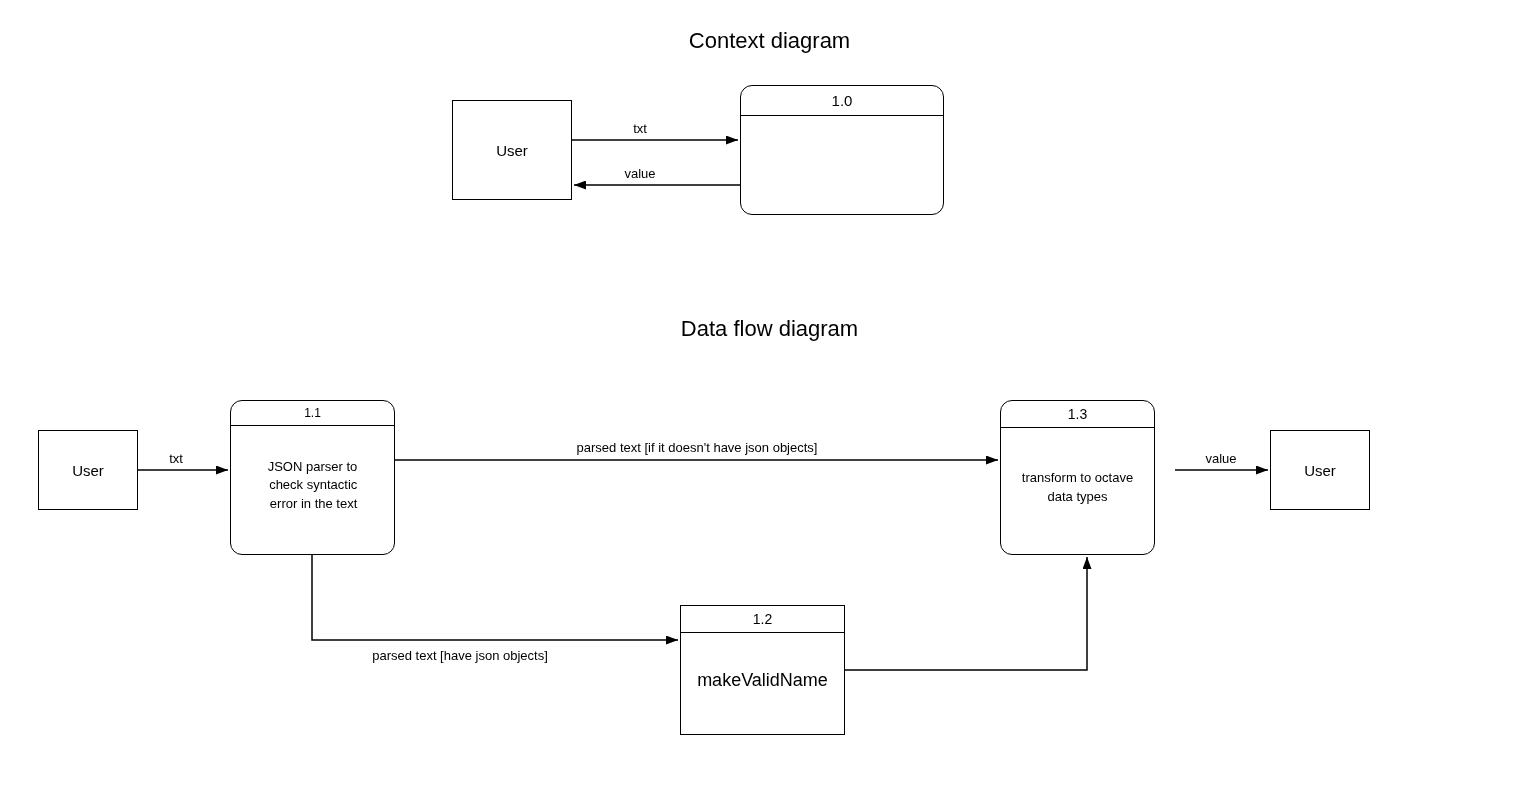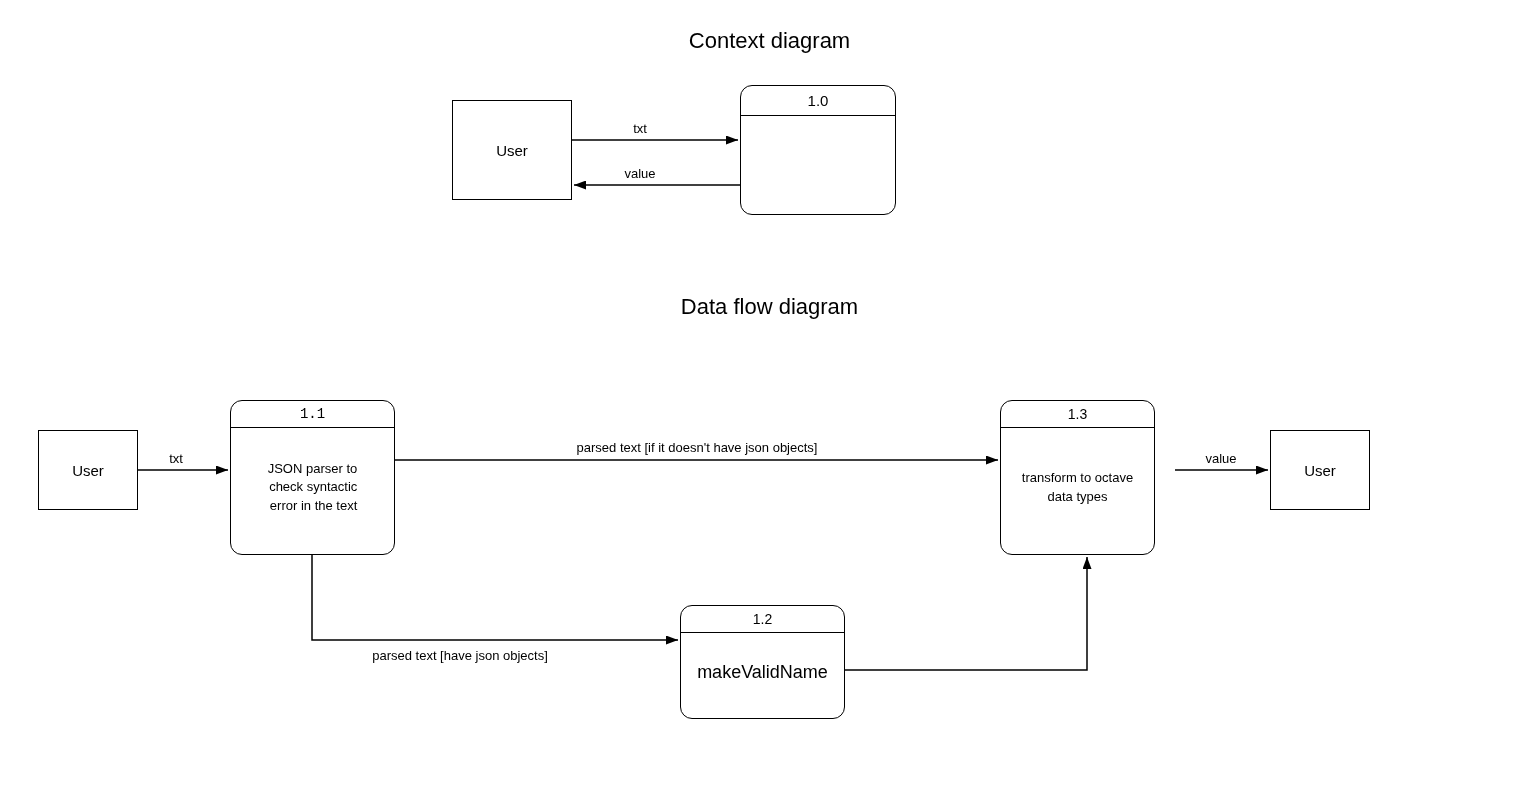--- a/index.html
+++ b/index.html
@@ -60,21 +60,21 @@
       align-items: center;
       justify-content: center;
       font-size: 15px;
       background: #fff;
     }
 
     
     .ctx-process {
       left: 740px;
       top: 85px;
-      width: 156px;
+      width: 204px;
       height: 130px;
       position: absolute;
       background: #fff;
       border: 1.5px solid #000;
       border-radius: 12px;
     }
 
     .ctx-process-header {
       border-bottom: 1.5px solid #000;
       text-align: center;
@@ -86,21 +86,21 @@
     .ctx-process-body {
       display: flex;
       align-items: center;
       justify-content: center;
       height: calc(100% - 36px);
       font-size: 15px;
     }
 
     
     .dfd-title {
-      top: 294px;
+      top: 316px;
       left: 0;
       right: 0;
     }
 
     
     .dfd-user-left {
       left: 38px;
       top: 430px;
       width: 100px;
       height: 80px;
@@ -115,23 +115,22 @@
       position: absolute;
       background: #fff;
       border: 1.5px solid #000;
       border-radius: 12px;
     }
 
     .dfd-p11-header {
       border-bottom: 1.5px solid #000;
       text-align: center;
       padding: 5px 0;
-      font-size: 14px;
-      border-radius: 10px 10px 0 0;
-      font-family: Liberation Mono, monospace;
+      font-size: 12px;
+      border-radius: 10px 10px 0 0;
     }
 
     .dfd-p11-body {
       display: flex;
       align-items: center;
       justify-content: center;
       height: calc(100% - 34px);
       font-size: 13px;
       text-align: right;
       padding: 5px;
@@ -167,25 +166,25 @@
       text-align: center;
       padding: 5px;
       line-height: 1.4;
     }
 
     
     .dfd-p12 {
       left: 680px;
       top: 605px;
       width: 165px;
-      height: 114px;
-      position: absolute;
-      background: #fff;
-      border: 1.5px solid #000;
-      border-radius: 12px;
+      height: 130px;
+      position: absolute;
+      background: #fff;
+      border: 1.5px solid #000;
+      border-radius: 0;
     }
 
     .dfd-p12-header {
       border-bottom: 1.5px solid #000;
       text-align: center;
       padding: 5px 0;
       font-size: 14px;
       border-radius: 10px 10px 0 0;
     }
 

